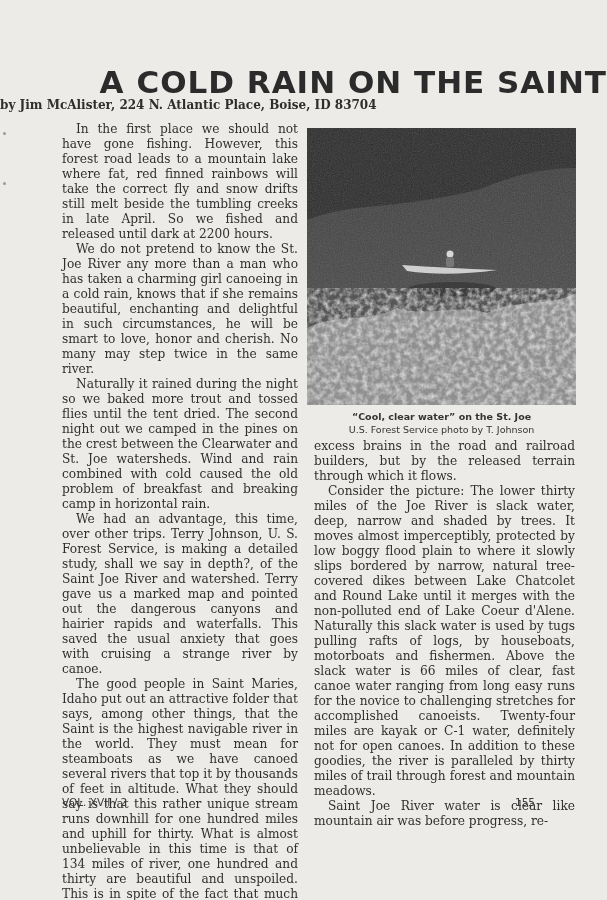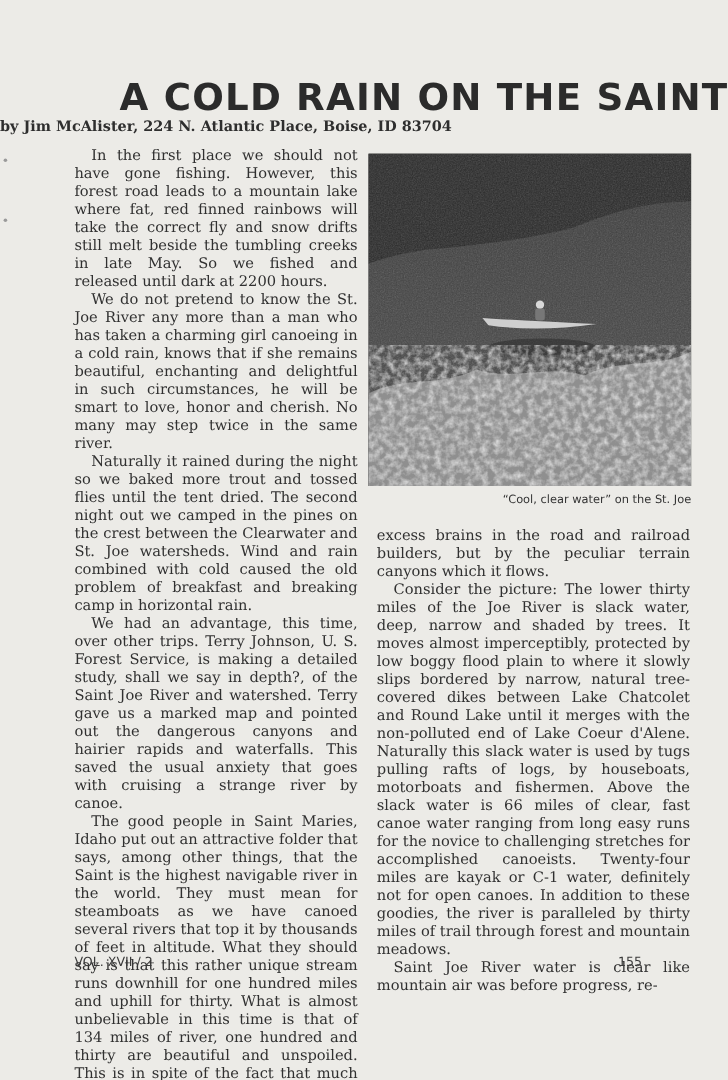--- a/index.html
+++ b/index.html
@@ -33,42 +33,42 @@
     .col-right { left: 314px; top: 439px; width: 261px; }
     .photo {
       position: absolute; left: 307px; top: 128px; width: 269px; height: 277px;
       overflow: hidden; background: #4a4a4a;
     }
     .photo svg { display: block; }
     .caption {
       position: absolute; left: 307px; width: 269px; top: 411px;
       text-align: center; font-family: "DejaVu Sans", sans-serif; color: #333;
     }
-    .caption .c1 { font-size: 9.5px; font-weight: normal; line-height: 12px; text-align: right; }
+    .caption .c1 { font-size: 9.5px; font-weight: bold; line-height: 12px; }
     .caption .c2 { font-size: 9.5px; line-height: 13px; }
     .footer-vol {
       position: absolute; left: 62px; top: 796px;
       font-family: "DejaVu Sans", sans-serif; font-size: 10.5px; color: #3a3a3a;
     }
     .footer-page {
       position: absolute; left: 515px; top: 796px;
       font-family: "DejaVu Sans", sans-serif; font-size: 10.5px; color: #3a3a3a;
     }
   </style>
 </head>
 <body>
 
 <span class="punch" style="top:132px"></span>
 <span class="punch" style="top:182px"></span>
 
 <h1 class="title">A COLD RAIN ON THE SAINT</h1>
 <div class="byline">by Jim McAlister, 224 N. Atlantic Place, Boise, ID 83704</div>
 
 <div class="col col-left">
-  <p>In the first place we should not have gone fishing. However, this forest road leads to a mountain lake where fat, red finned rainbows will take the correct fly and snow drifts still melt beside the tumbling creeks in late May. So we fished and released until dark at 2200 hours.</p>
+  <p>In the first place we should not have gone fishing. However, this forest road leads to a mountain lake where fat, red finned rainbows will take the correct fly and snow drifts still melt beside the tumbling creeks in late April. So we fished and released until dark at 2200 hours.</p>
   <p>We do not pretend to know the St. Joe River any more than a man who has taken a charming girl canoeing in a cold rain, knows that if she remains beautiful, enchanting and delightful in such circumstances, he will be smart to love, honor and cherish. No many may step twice in the same river.</p>
   <p>Naturally it rained during the night so we baked more trout and tossed flies until the tent dried. The second night out we camped in the pines on the crest between the Clearwater and St. Joe watersheds. Wind and rain combined with cold caused the old problem of breakfast and breaking camp in horizontal rain.</p>
   <p>We had an advantage, this time, over other trips. Terry Johnson, U. S. Forest Service, is making a detailed study, shall we say in depth?, of the Saint Joe River and watershed. Terry gave us a marked map and pointed out the dangerous canyons and hairier rapids and waterfalls. This saved the usual anxiety that goes with cruising a strange river by canoe.</p>
   <p>The good people in Saint Maries, Idaho put out an attractive folder that says, among other things, that the Saint is the highest navigable river in the world. They must mean for steamboats as we have canoed several rivers that top it by thousands of feet in altitude. What they should say is that this rather unique stream runs downhill for one hundred miles and uphill for thirty. What is almost unbelievable in this time is that of 134 miles of river, one hundred and thirty are beautiful and unspoiled. This is in spite of the fact that much of the river is paralleled by a road and a railroad. The river has remained unspoiled, not because of any</p>
 </div>
 
 <div class="photo">
   <svg width="269" height="277" viewBox="0 0 269 277" xmlns="http://www.w3.org/2000/svg">
     <defs>
       <linearGradient id="wtr" x1="0" y1="0" x2="0" y2="1">
@@ -97,22 +97,23 @@
       <circle cx="143" cy="126" r="3.5" fill="#d8d8d8"></circle>
       <rect x="139" y="129" width="8" height="10" rx="2" fill="#777"></rect>
     </g>
     <path d="M0 200 C30 185 60 195 90 180 C120 190 150 175 180 185 C210 170 240 180 269 165 V277 H0 Z" fill="#8f8f8f"></path>
     <rect x="0" y="160" width="269" height="117" filter="url(#brush)"></rect>
   </svg>
 </div>
 
 <div class="caption">
   <div class="c1">“Cool, clear water” on the St. Joe</div>
+  <div class="c2">U.S. Forest Service photo by T. Johnson</div>
 </div>
 
 <div class="col col-right">
-  <p style="text-indent:0">excess brains in the road and railroad builders, but by the peculiar terrain canyons which it flows.</p>
+  <p style="text-indent:0">excess brains in the road and railroad builders, but by the released terrain through which it flows.</p>
   <p>Consider the picture: The lower thirty miles of the Joe River is slack water, deep, narrow and shaded by trees. It moves almost imperceptibly, protected by low boggy flood plain to where it slowly slips bordered by narrow, natural tree-covered dikes between Lake Chatcolet and Round Lake until it merges with the non-polluted end of Lake Coeur d'Alene. Naturally this slack water is used by tugs pulling rafts of logs, by houseboats, motorboats and fishermen. Above the slack water is 66 miles of clear, fast canoe water ranging from long easy runs for the novice to challenging stretches for accomplished canoeists. Twenty-four miles are kayak or C-1 water, definitely not for open canoes. In addition to these goodies, the river is paralleled by thirty miles of trail through forest and mountain meadows.</p>
   <p>Saint Joe River water is clear like mountain air was before progress, re-</p>
 </div>
 
 <div class="footer-vol">VOL. XVII / 2</div>
 <div class="footer-page">155</div>
 
 </body></html>

